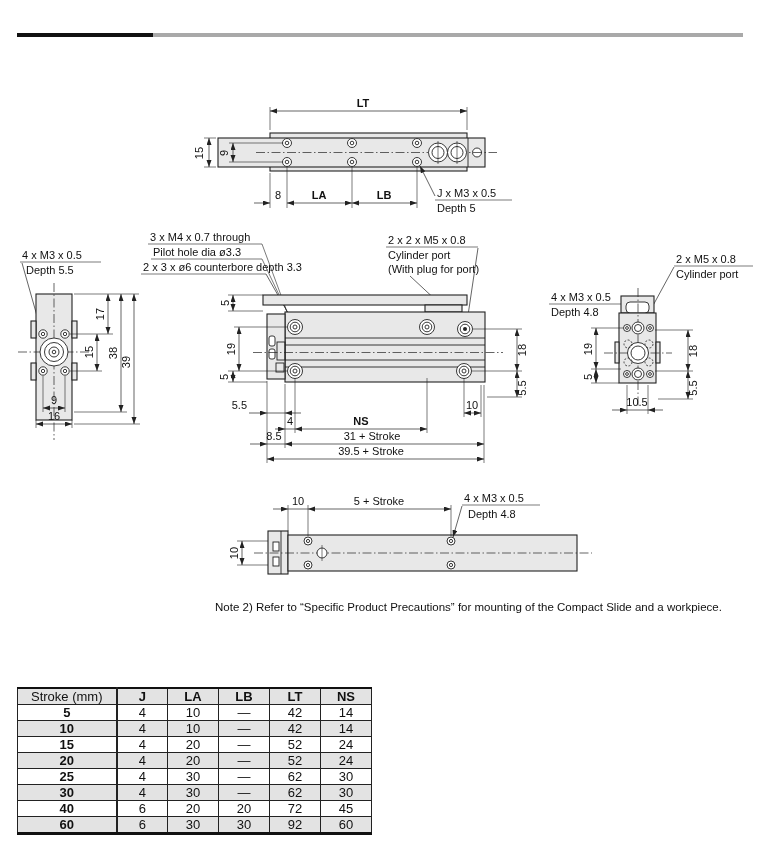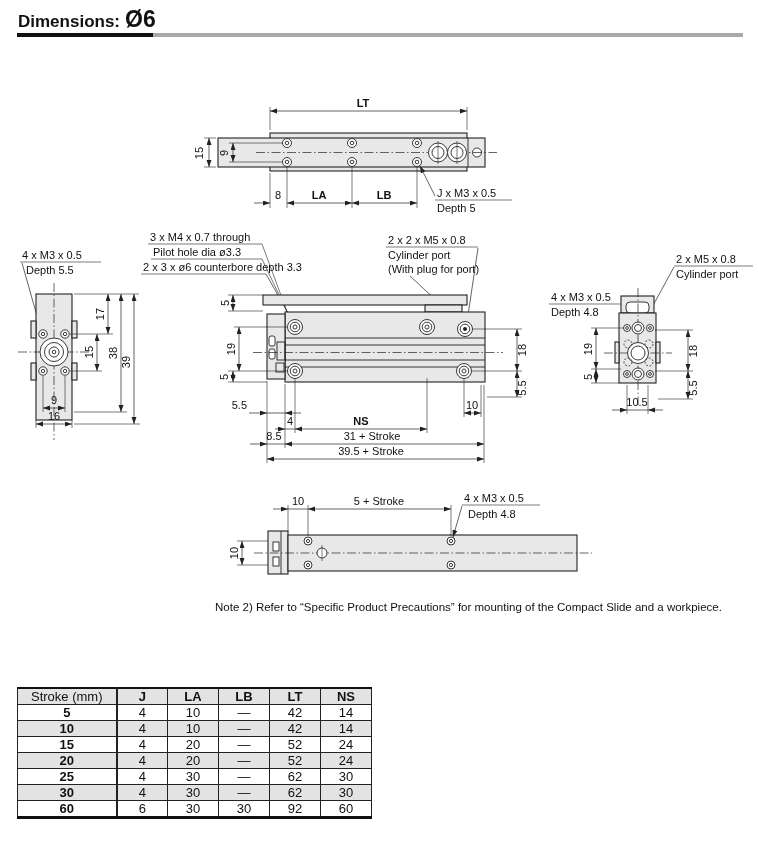--- a/index.html
+++ b/index.html
@@ -37,23 +37,20 @@
   #dim-table td.c0{font-weight:bold;}
   #dim-table td.c0,#dim-table th.h0{border-right:2px solid #222;}
   #dim-table thead tr{background:#e3e3e3;}
   #dim-table tbody tr:nth-child(even){background:#e3e3e3;}
 </style>
 </head>
 <body>
 
 <div id="page">
 
-  <div id="title">
-    <span class="t1">Dimensions:</span><span class="t2">Ø6</span>
-  </div>
   <div id="bar-black"></div>
   <div id="bar-gray"></div>
 
   <svg id="drawing" viewBox="0 90 759 515">
     <defs>
       <marker id="arr" markerUnits="userSpaceOnUse" markerWidth="8" markerHeight="6" refX="7" refY="2.5" orient="auto-start-reverse">
         <path d="M0,0 L7,2.5 L0,5 z" fill="#222"></path>
       </marker>
     </defs>
 
@@ -433,20 +430,28 @@
       </tr>
       <tr>
         <td class="c0">30</td>
         <td>4</td>
         <td>30</td>
         <td>—</td>
         <td>62</td>
         <td>30</td>
       </tr>
       <tr>
+        <td class="c0">40</td>
+        <td>6</td>
+        <td>20</td>
+        <td>20</td>
+        <td>72</td>
+        <td>45</td>
+      </tr>
+      <tr>
         <td class="c0">60</td>
         <td>6</td>
         <td>30</td>
         <td>30</td>
         <td>92</td>
         <td>60</td>
       </tr>
     </tbody>
   </table>
 

